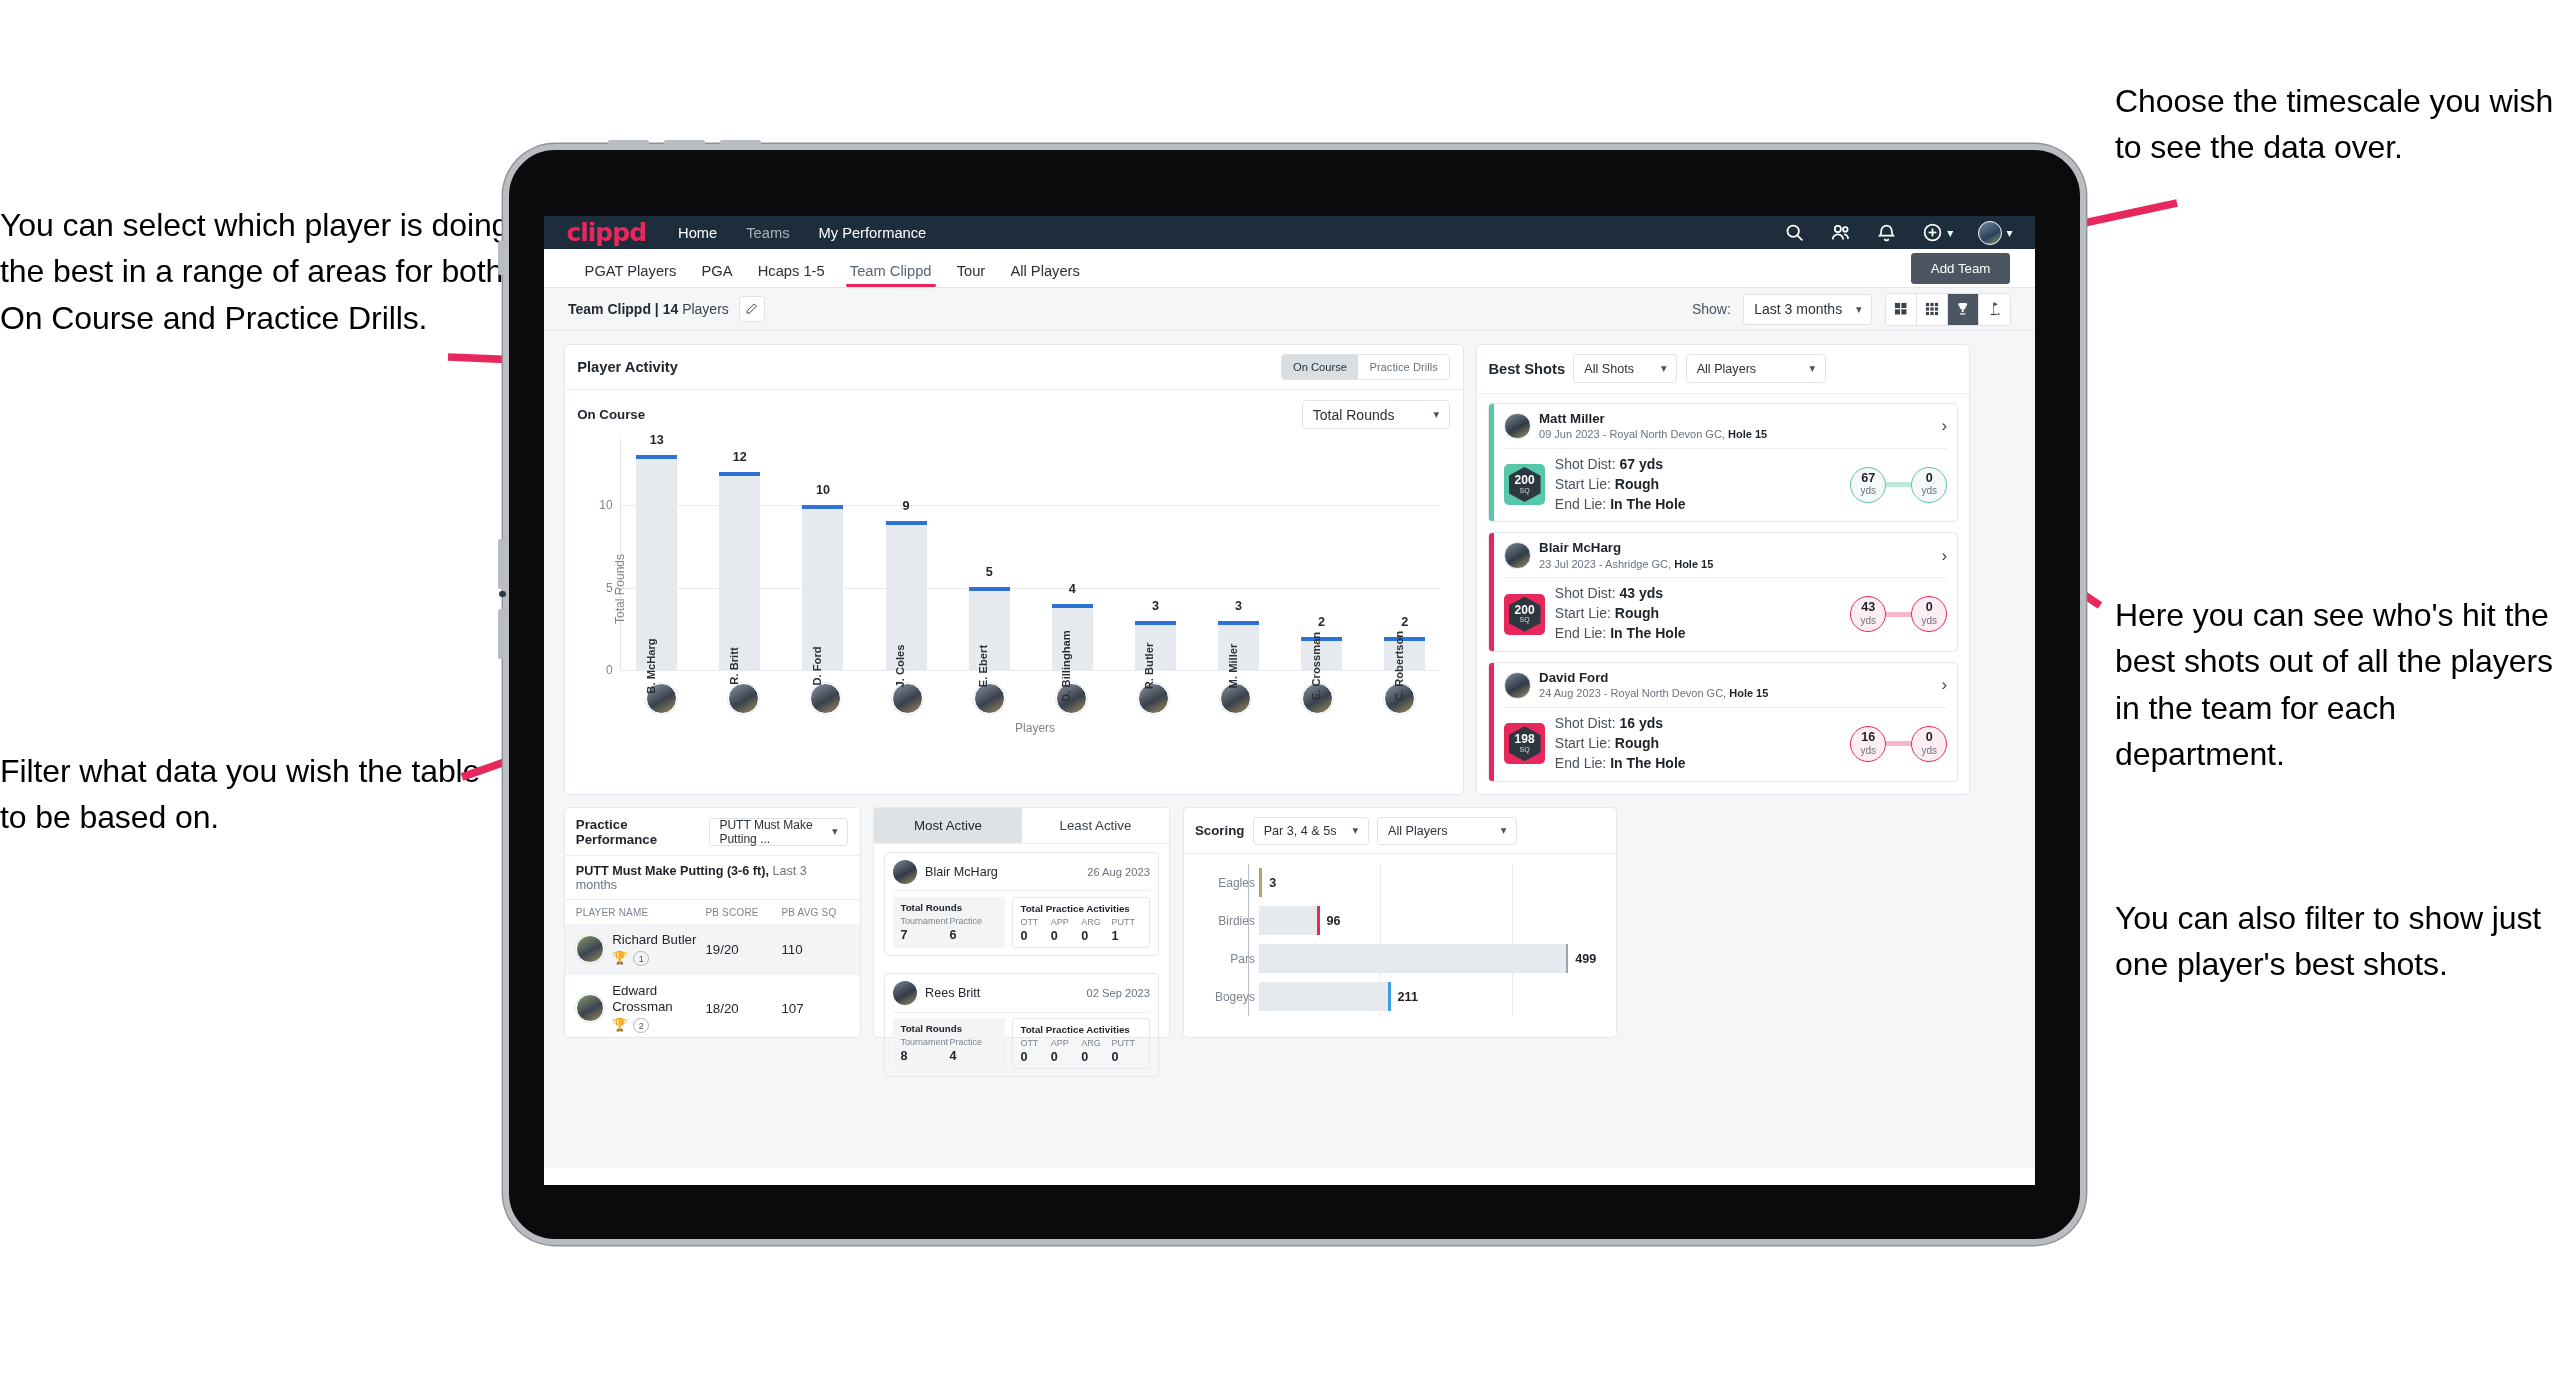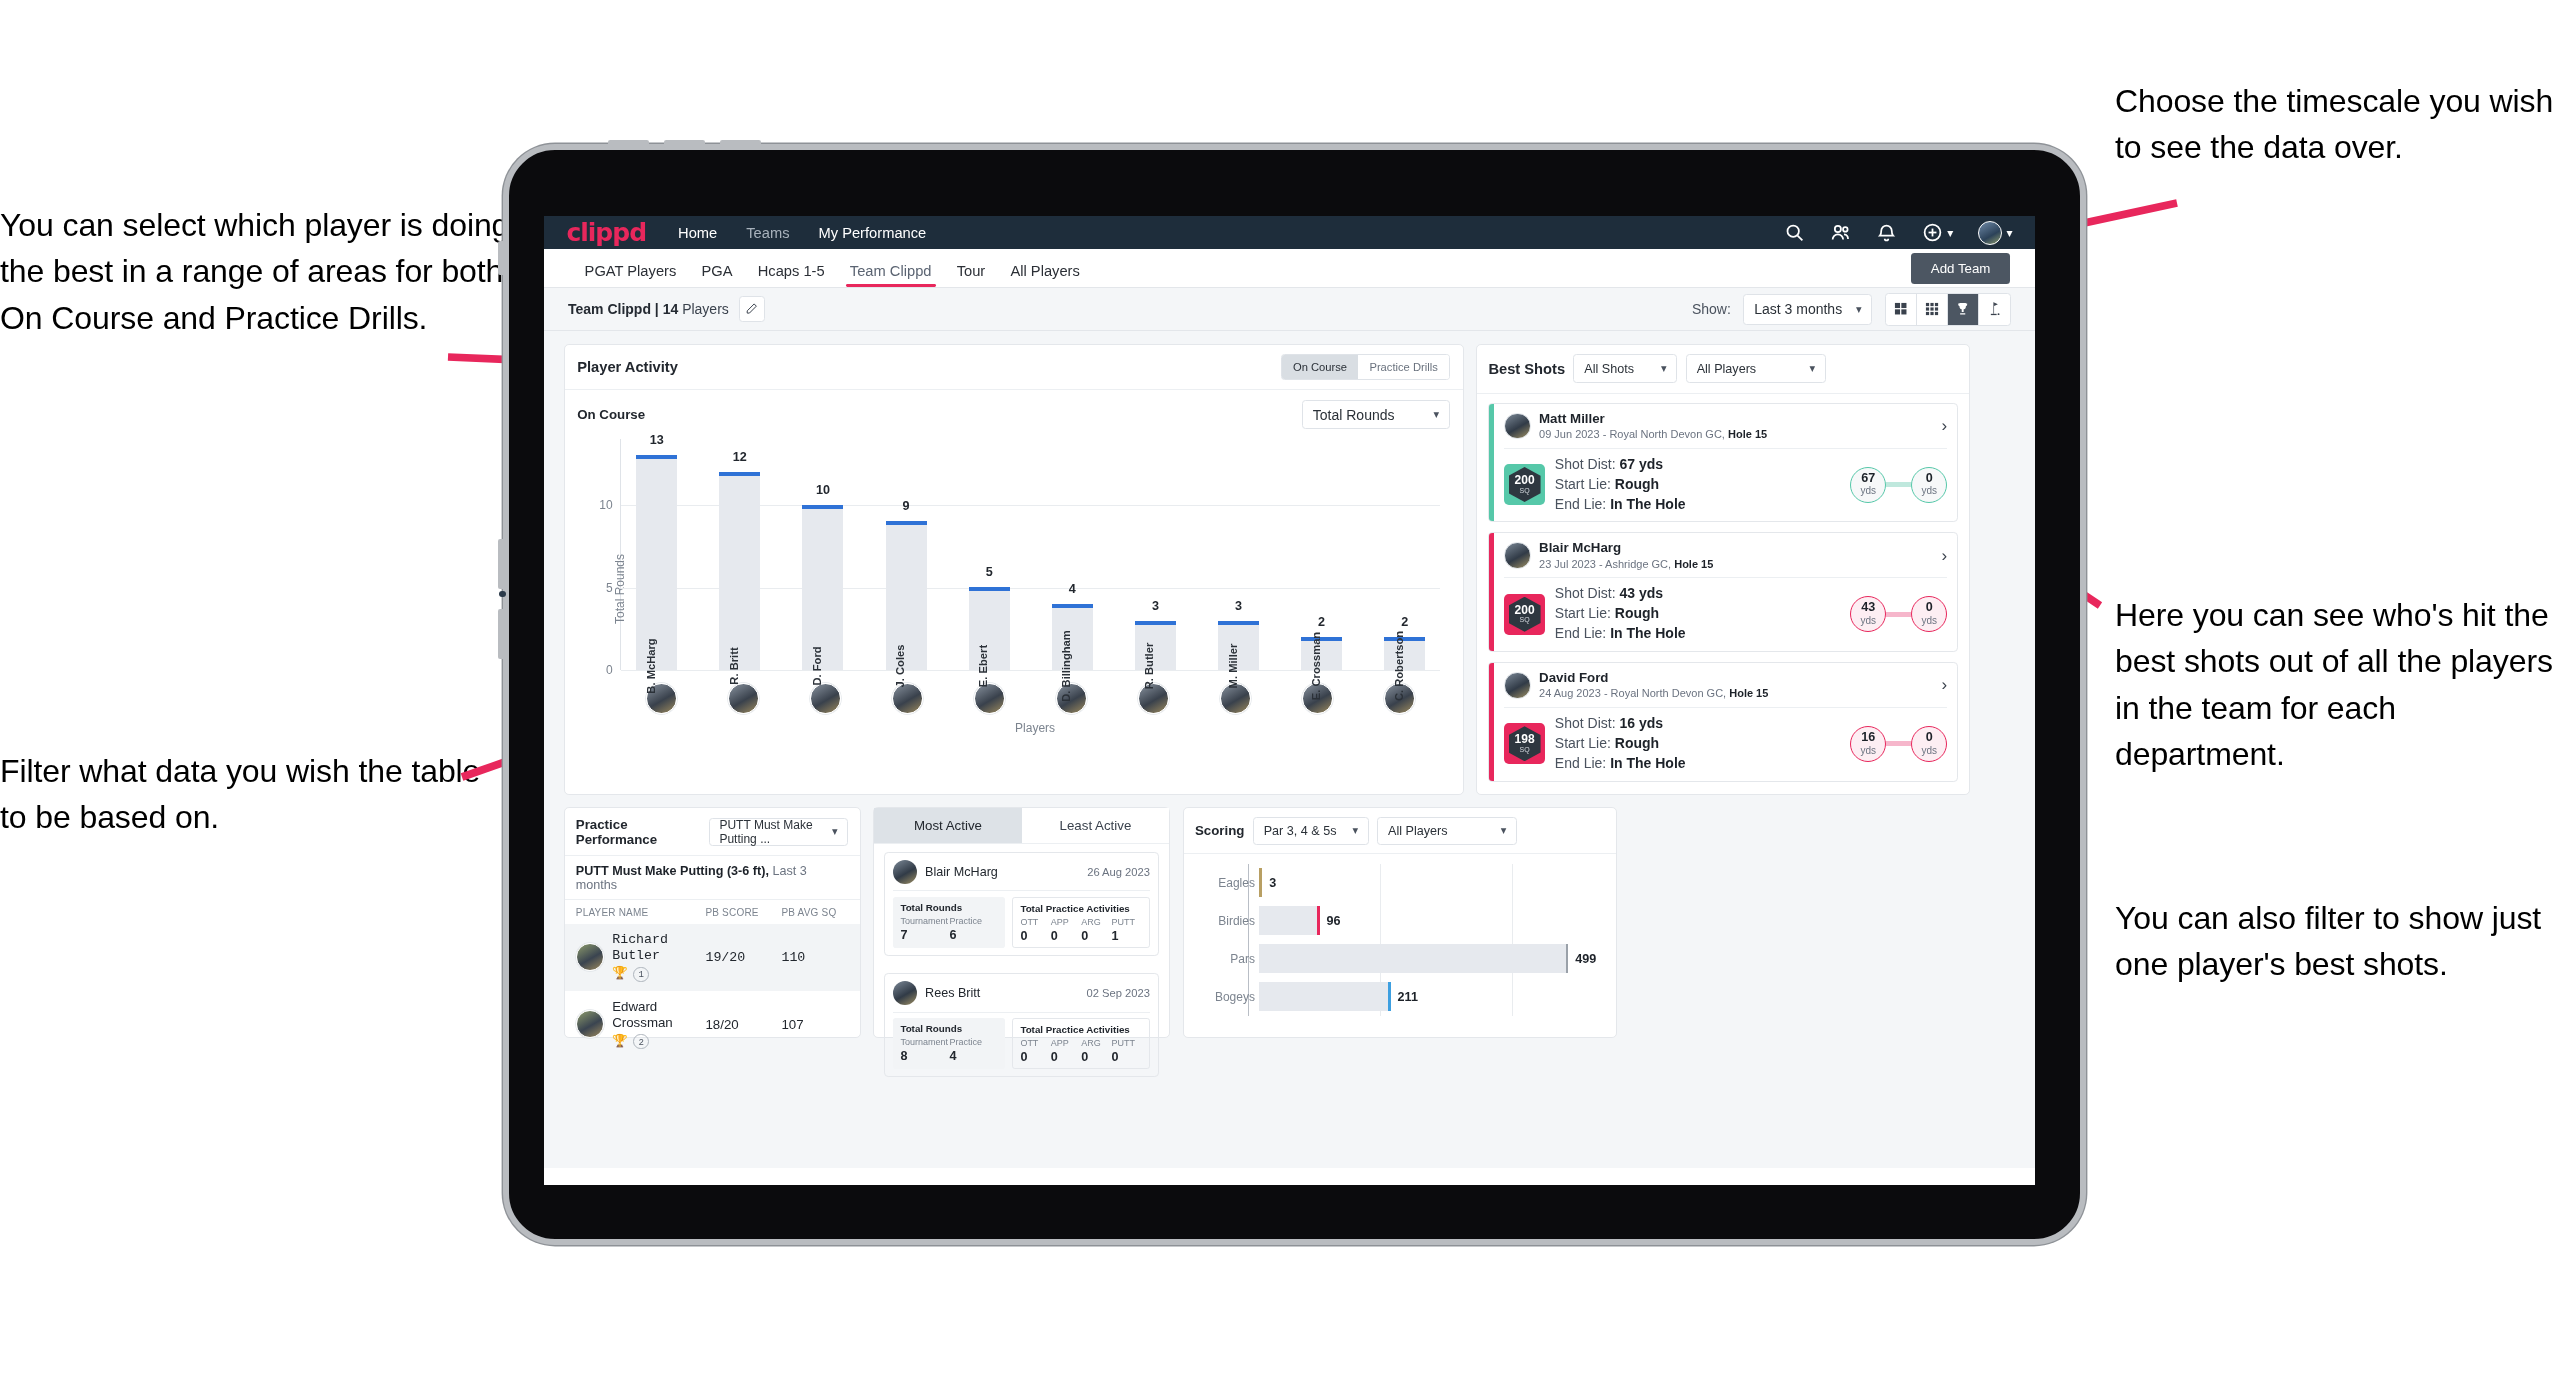--- a/index.html
+++ b/index.html
@@ -237,21 +237,21 @@
 
   .pl-head { display:flex; align-items:center; padding: 8.4px 11.2px; border-bottom:0.7px solid #eceff2; gap:7px; }
   .pl-head .select { margin-left:auto; width: 150px; height: 28px; font-size: 12px; }
   .pl-sub { padding: 8.4px 11.2px 7px 11.2px; font-size: 12.6px; color:#6b7380; border-bottom:0.7px solid #eceff2; }
   .pl-sub b { color:#1d2229; font-weight:700; }
   .pl-thead { display:flex; padding: 7px 11.2px 5.6px 11.2px; font-size: 10px; color:#7c848f; letter-spacing:0.2px; }
   .pl-thead .c1 { flex: 1; }
   .pl-thead .c2 { width: 76px; }
   .pl-thead .c3 { width: 67px; }
   .pl-rowi { display:flex; align-items:center; padding: 8.4px 11.2px; }
-  .pl-rowi.alt { background:#f2f4f6;font-family:Liberation Mono, monospace; }
+  .pl-rowi.alt { background:#f2f4f6; }
   .pl-rowi .c1 { flex:1; display:flex; align-items:center; gap: 8.4px; }
   .pl-rowi .c2 { width: 76px; font-size: 13.3px; color:#22272e; }
   .pl-rowi .c3 { width: 67px; font-size: 13.3px; color:#22272e; }
   .pl-av {
     width: 28px; height:28px; border-radius:50%; flex:0 0 28px;
     background: linear-gradient(150deg,#8e9c6c,#3a4450 55%,#9e8b5e);
     border: 1.4px solid #fff; box-shadow: 0 0 0 0.7px #e0e4e8;
   }
   .pl-name { font-size: 13.3px; color:#22272e; line-height:1.2; }
   .pl-badges { display:flex; align-items:center; gap: 5.6px; margin-top: 2.8px; }

